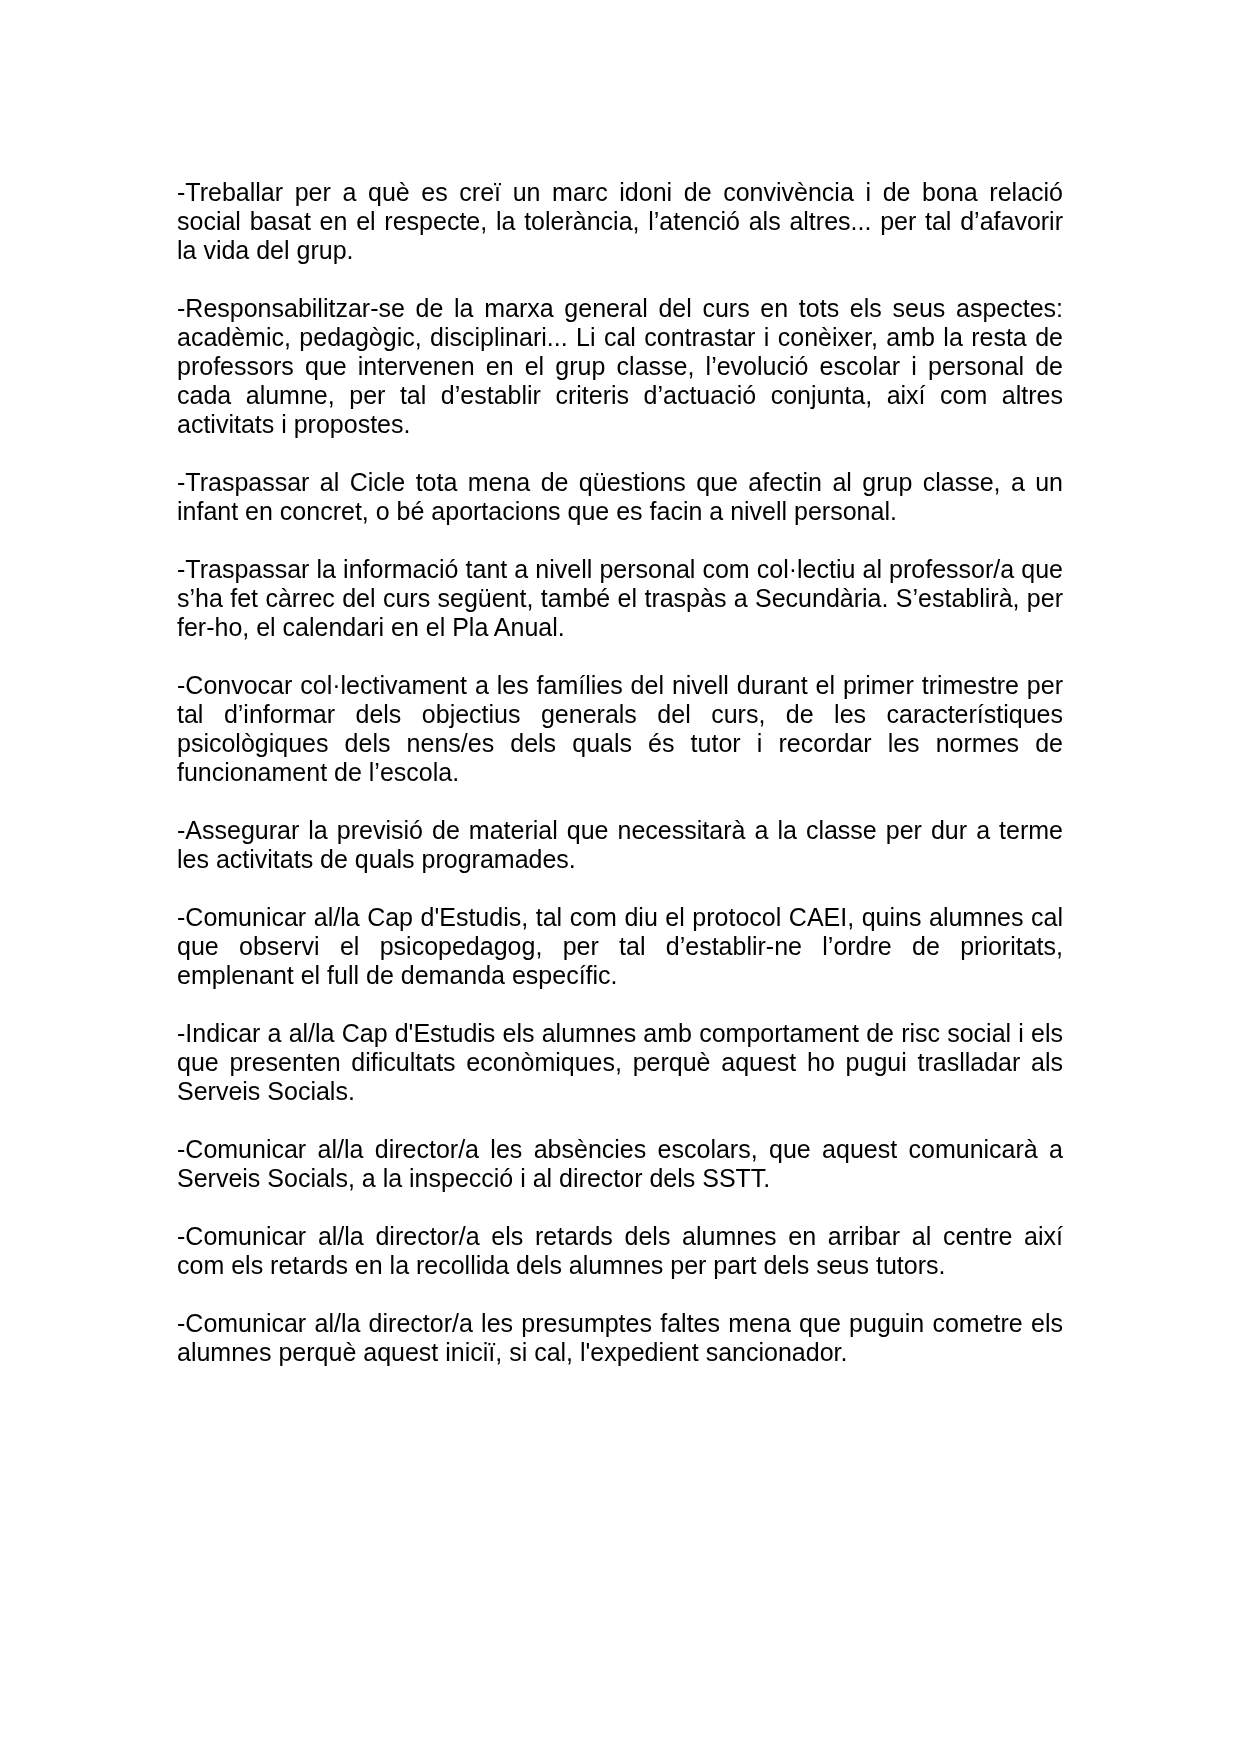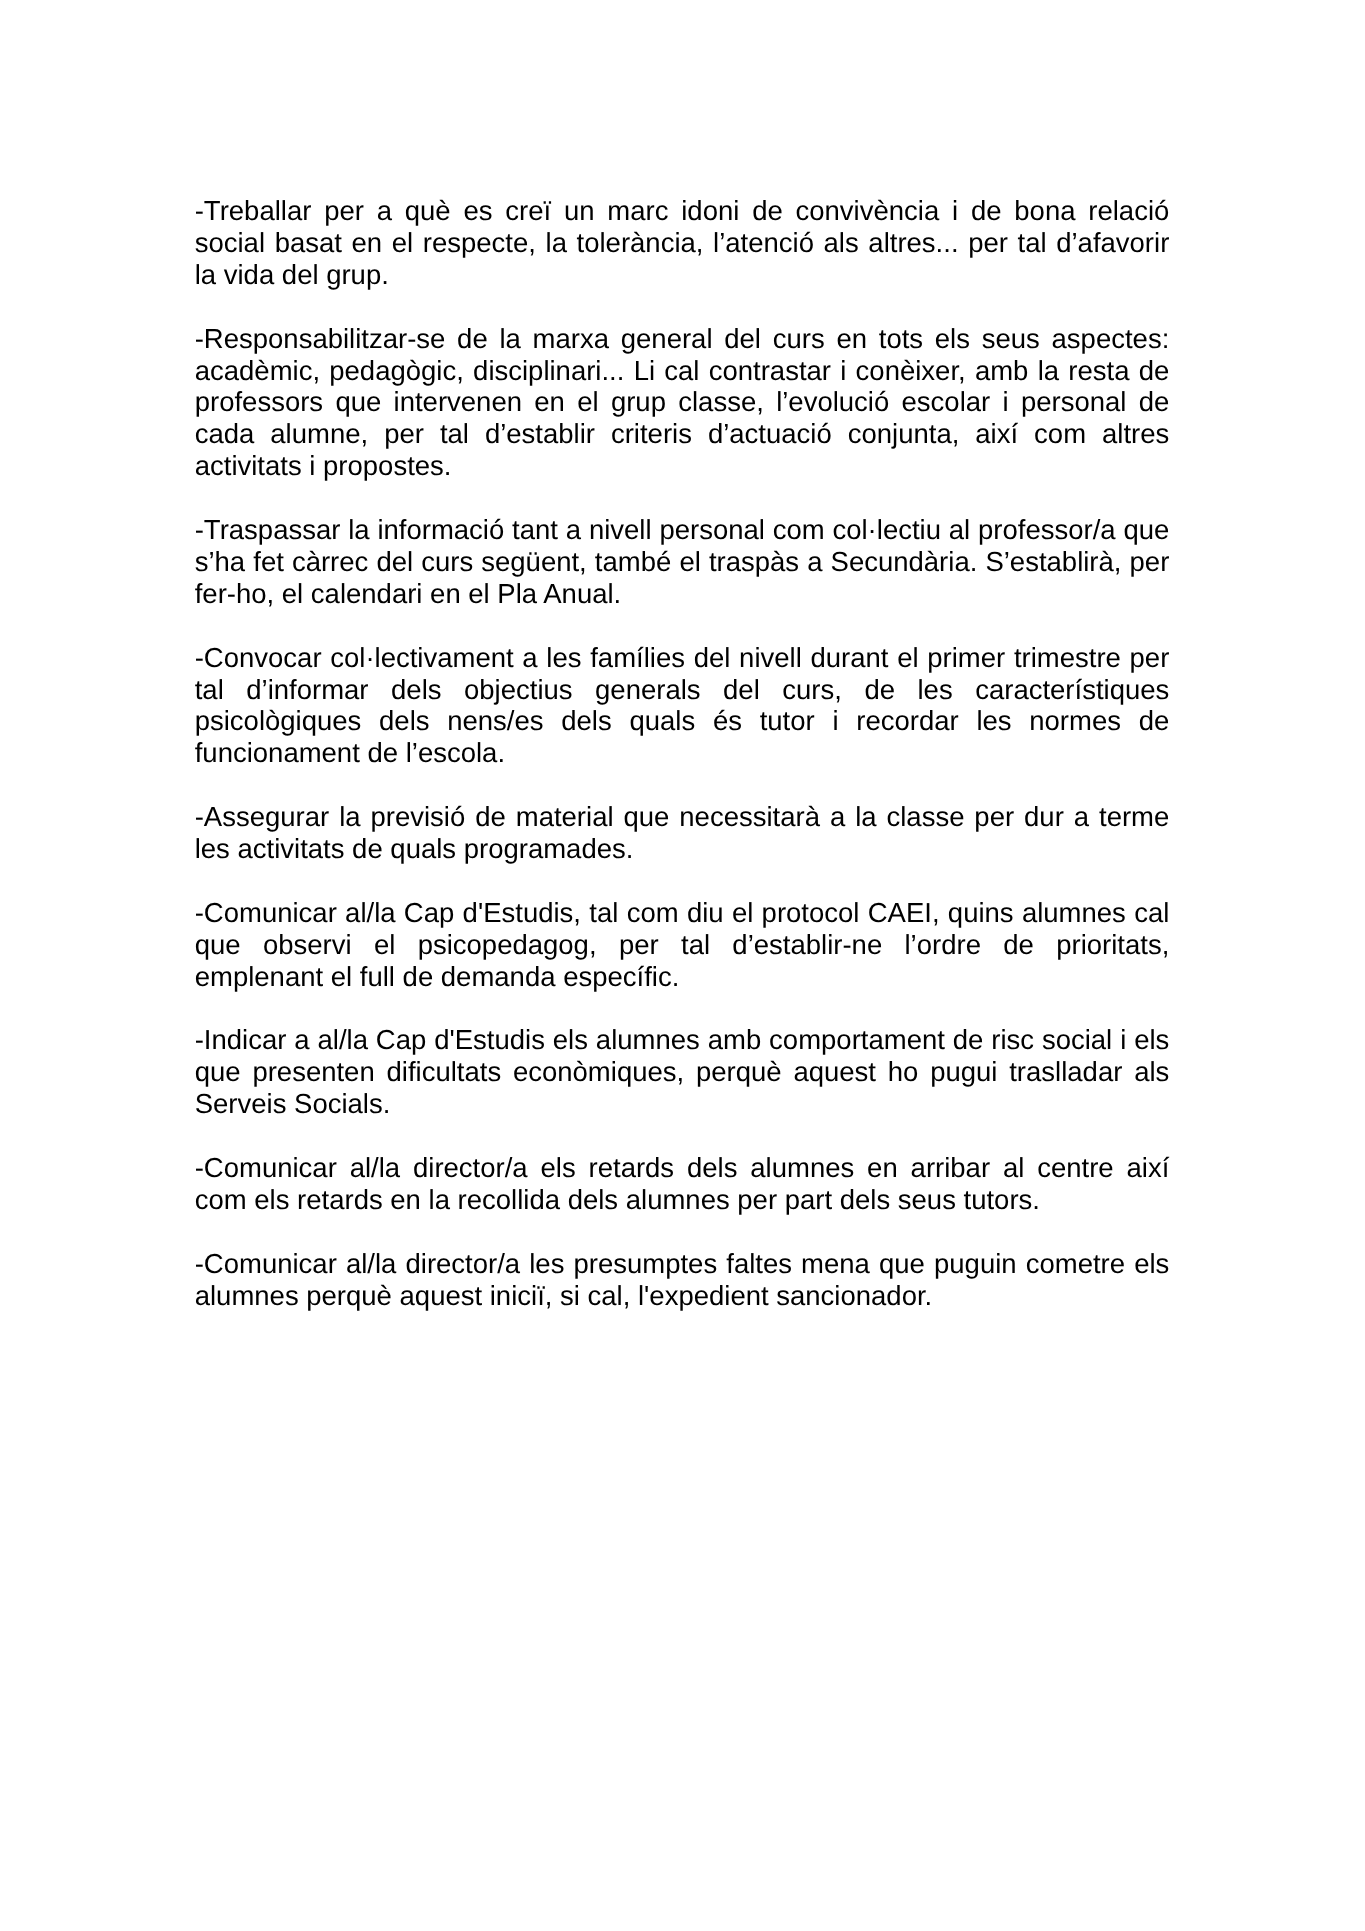--- a/index.html
+++ b/index.html
@@ -39,21 +39,23 @@
     margin-bottom: 0;
   }
 </style>
 </head>
 <body>
 
 <div class="page">
   <div class="doc-body">
     <p>-Treballar per a què es creï un marc idoni de convivència i de bona relació social basat en el respecte, la tolerància, l’atenció als altres... per tal d’afavorir la vida del grup.</p>
     <p>-Responsabilitzar-se de la marxa general del curs en tots els seus aspectes: acadèmic, pedagògic, disciplinari... Li cal contrastar i conèixer, amb la resta de professors que intervenen en el grup classe, l’evolució escolar i personal de cada alumne, per tal d’establir criteris d’actuació conjunta, així com altres activitats i propostes.</p>
+    <p>-Traspassar al Cicle tota mena de qüestions que afectin al grup classe, a un infant en concret, o bé aportacions que es facin a nivell personal.</p>
     <p>-Traspassar la informació tant a nivell personal com col·lectiu al professor/a que s’ha fet càrrec del curs següent, també el traspàs a Secundària. S’establirà, per fer-ho, el calendari en el Pla Anual.</p>
     <p>-Convocar col·lectivament a les famílies del nivell durant el primer trimestre per tal d’informar dels objectius generals del curs, de les característiques psicològiques dels nens/es dels quals és tutor i recordar les normes de funcionament de l’escola.</p>
     <p>-Assegurar la previsió de material que necessitarà a la classe per dur a terme les activitats de quals programades.</p>
     <p>-Comunicar al/la Cap d'Estudis, tal com diu el protocol CAEI,  quins alumnes cal que observi el psicopedagog, per tal d’establir-ne l’ordre de prioritats, emplenant el full de demanda específic.</p>
     <p>-Indicar a al/la Cap d'Estudis els alumnes amb comportament de risc social i els que presenten dificultats econòmiques, perquè aquest ho pugui traslladar als Serveis Socials.</p>
+    <p>-Comunicar al/la director/a les absències escolars, que aquest comunicarà a Serveis Socials, a la inspecció i al director dels SSTT.</p>
     <p>-Comunicar al/la director/a els retards dels alumnes en arribar al centre així com els retards en la recollida dels alumnes per part dels seus tutors.</p>
     <p>-Comunicar al/la director/a les presumptes faltes mena que puguin cometre els alumnes perquè aquest iniciï, si cal, l'expedient sancionador.</p>
   </div>
 </div>
 
 </body></html>

